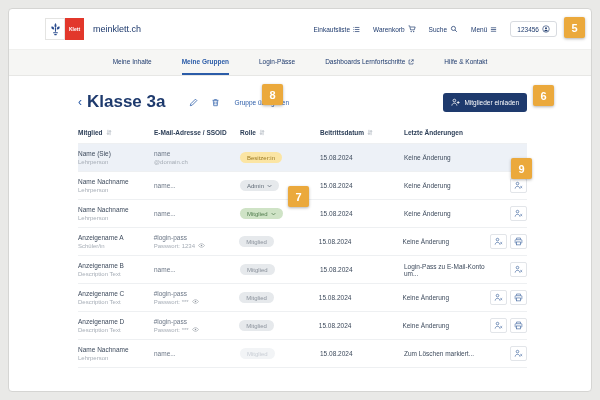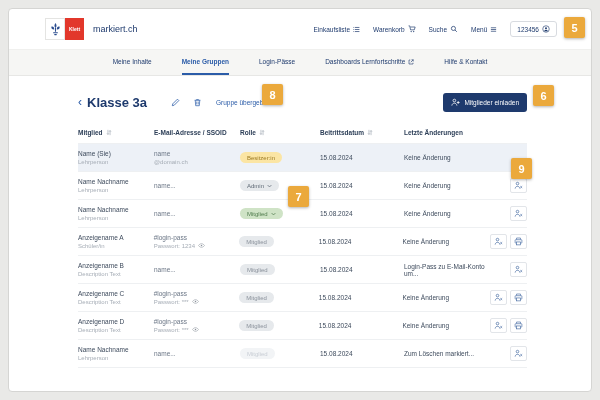--- a/index.html
+++ b/index.html
@@ -24,21 +24,21 @@
   .hdr-link svg { display:block; }
   .acct { border:1px solid #d8dbe0; border-radius:3px; padding:3px 6px; display:flex; align-items:center; gap:3px; }
   
   .nav { height:25px; background:#f6f6f4; border-top:1px solid #f0f0ee; border-bottom:1px solid #e7e7e5;
          display:flex; justify-content:center; gap:30px; font-size:6.5px; color:#1e3a6d; }
   .tab { display:flex; align-items:center; gap:3px; height:100%; box-sizing:border-box; border-bottom:2px solid transparent; cursor:pointer; }
   .tab.active { color:#2b5ca8; border-bottom-color:#2b5ca8; font-weight:bold; }
   
   .toolbar { margin:15px 64px 0 69px; display:flex; align-items:center; height:22px; }
   .back { color:#2b5ca8; font-size:12px; margin-right:5px; line-height:1; cursor:pointer; }
-  .ttl { color:#1e3a6d; font-size:13px; font-weight:bold; }
+  .ttl { color:#1e3a6d; font-size:17px; font-weight:bold; }
   .tool-ic { margin-left:24px; display:flex; align-items:center; gap:13px; }
   .tool-ic .ic { cursor:pointer; display:flex; }
   .transfer { margin-left:14px; color:#2b5ca8; font-size:6.5px; cursor:pointer; }
   .invite { margin-left:auto; background:#1e3a6d; color:#fff; font-size:6.5px; border:none; border-radius:3px;
             padding:5px 8px; display:flex; align-items:center; gap:4px; cursor:pointer; font-family:inherit; }
   
   .table { margin:12px 64px 0 69px; }
   .thead { display:flex; align-items:center; font-size:6.5px; color:#2c3e57; font-weight:bold; padding:4px 0 7px 0; border-bottom:1px solid #eef0f2; }
   .thead .hcell { display:flex; align-items:center; gap:3px; }
   .c1 { width:76px; } .c2 { width:86px; } .c3 { width:80px; } .c4 { width:84px; } .c5 { width:88px; }
@@ -82,21 +82,21 @@
           <path d="M3 9c4-1 6.5 1.5 6 6-4 .5-6.5-2-6-6z"></path>
           <path d="M21 9c-4-1-6.5 1.5-6 6 4 .5 6.5-2 6-6z"></path>
           <rect x="10.8" y="11" width="2.4" height="9"></rect>
           <path d="M7 21h10v2.5H7z"></path>
               <path d="M9 25h6l-1 2.5h-4z"></path>
         </g>
           </svg>
       </span>
       <span class="logo-red">Klett</span>
     </div>
-    <span class="site">markiert.ch</span>
+    <span class="site">meinklett.ch</span>
     <div class="hdr-right">
       <span class="hdr-link">
         <span>Einkaufsliste</span>
         <svg width="7" height="7" viewBox="0 0 12 12">
             <path d="M3 2.5h8M3 6h8M3 9.5h8" stroke="#1e3a6d" stroke-width="1.2" fill="none"></path>
             <path d="M.5 2.5h1M.5 6h1M.5 9.5h1" stroke="#1e3a6d" stroke-width="1.2"></path>
           </svg>
       </span>
       <span class="hdr-link">
         <span>Warenkorb</span>

